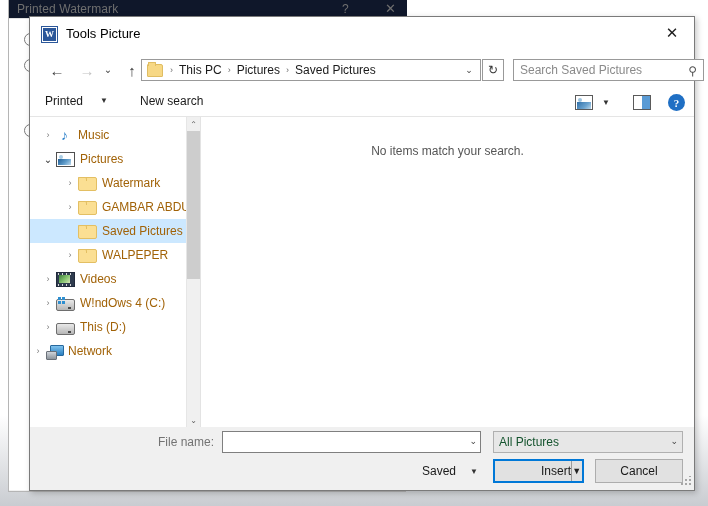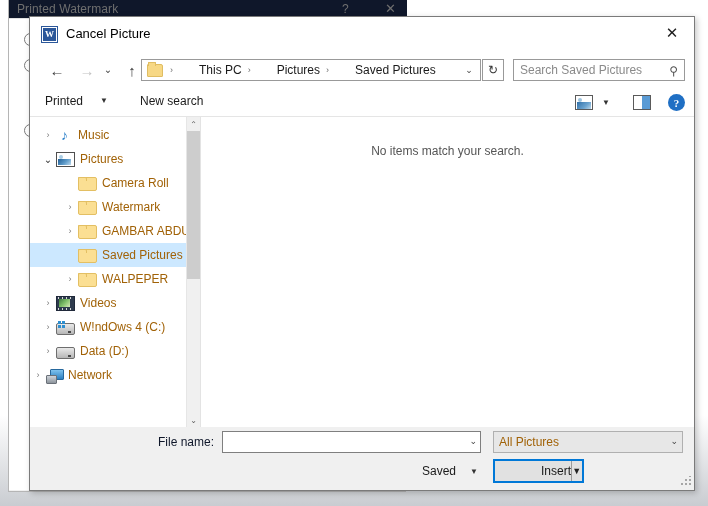--- a/index.html
+++ b/index.html
@@ -86,33 +86,33 @@
     position:absolute;left:111px;top:6px;width:340px;height:22px;
     background:#ffffff;border:1px solid #999999;box-sizing:border-box;
     display:flex;align-items:center;
   }
   .addr-folder{
     width:14px;height:11px;margin-left:5px;margin-right:2px;
     background:#f7d885;border:1px solid #e0bd62;border-radius:1px 2px 1px 1px;position:relative;flex:0 0 auto;
   }
   .addr-folder:after{content:"";position:absolute;left:0;top:-3px;width:6px;height:3px;background:#f7d885;
                      border:1px solid #e0bd62;border-bottom:none;border-radius:1px 1px 0 0;}
-  .crumb{font-size:12px;color:#1a1a1a;padding:0 1px;white-space:nowrap;margin-left:20px;}
+  .crumb{font-size:12px;color:#1a1a1a;padding:0 1px;white-space:nowrap;}
   .chev{font-size:9px;color:#6a6a6a;padding:0 5px;user-select:none;}
   .addr-drop{
     position:absolute;right:2px;top:2px;width:18px;height:16px;
     display:flex;align-items:center;justify-content:center;font-size:9px;color:#444;
   }
   .refreshbtn{
     position:absolute;left:452px;top:6px;width:22px;height:22px;
     background:#ffffff;border:1px solid #999999;box-sizing:border-box;
     display:flex;align-items:center;justify-content:center;font-size:12px;color:#333;
   }
   .searchbox{
-    position:absolute;left:483px;top:6px;width:172px;height:22px;
+    position:absolute;left:483px;top:6px;width:191px;height:22px;
     background:#ffffff;border:1px solid #999999;box-sizing:border-box;
     display:flex;align-items:center;
   }
   .searchbox .ph{font-size:12px;color:#8a8a8a;margin-left:6px;white-space:nowrap;}
   .search-icon{position:absolute;right:6px;top:4px;font-size:12px;color:#555;}
 
   
   .cmdbar{position:absolute;left:0;top:72px;width:664px;height:28px;background:#ffffff;
           border-bottom:1px solid #e5e5e5;box-sizing:border-box;}
   .cmd-organise{position:absolute;left:15px;top:5px;font-size:12px;color:#1a1a1a;}
@@ -187,32 +187,32 @@
   
   .np-scroll{position:absolute;right:0;top:0;width:14px;height:310px;background:#f0f0f0;border-left:1px solid #e6e6e6;box-sizing:border-box;}
   .np-arrow{position:absolute;left:0;width:13px;height:14px;display:flex;align-items:center;justify-content:center;
             font-size:8px;color:#606060;}
   .np-arrow.up{top:0;}
   .np-arrow.down{bottom:0;}
   .np-thumb{position:absolute;left:0;top:14px;width:13px;height:148px;background:#cdcdcd;}
 
   
   .footer{position:absolute;left:0;top:410px;width:664px;height:63px;background:#f0f0f0;}
-  .fname-label{position:absolute;left:128px;top:8px;font-size:12px;color:#0f172a;}
+  .fname-label{position:absolute;left:128px;top:8px;font-size:12px;color:#737373;}
   .fname-input{
     position:absolute;left:192px;top:4px;width:259px;height:22px;
     background:#ffffff;border:1px solid #7f7f7f;box-sizing:border-box;
   }
   .fname-input .val{position:absolute;left:4px;top:3px;font-size:12px;color:#1a1a1a;}
   .fname-drop{position:absolute;right:3px;top:4px;font-size:9px;color:#444;}
   .filter-combo{
     position:absolute;left:463px;top:4px;width:190px;height:22px;
     background:#e7e7e7;border:1px solid #b0b0b0;box-sizing:border-box;
   }
-  .filter-combo .val{position:absolute;left:5px;top:3px;font-size:12px;color:#a16207;}
+  .filter-combo .val{position:absolute;left:5px;top:3px;font-size:12px;color:#14532d;}
   .filter-drop{position:absolute;right:4px;top:4px;font-size:9px;color:#444;}
 
   .tools-btn{position:absolute;left:392px;top:37px;font-size:12px;color:#1a1a1a;}
   .tools-arrow{position:absolute;left:440px;top:40px;font-size:8px;color:#333;}
 
   .insert-wrap{
     position:absolute;left:463px;top:32px;width:91px;height:24px;
     border:2px solid #0078d7;box-sizing:border-box;background:#e1e1e1;
     display:flex;align-items:center;
   }
@@ -254,21 +254,21 @@
       </div>
     </div>
   </div>
 
   <div class="dlg">
 
     <div class="dlg-titlebar">
       <div class="word-icon">
         <i>W</i>
       </div>
-      <div class="dlg-title">Cancel Picture</div>
+      <div class="dlg-title">Tools Picture</div>
       <div class="dlg-close">✕</div>
     </div>
 
     <div class="navrow">
       <div class="navbtn nav-back">←</div>
       <div class="navbtn nav-fwd disabled">→</div>
       <div class="navbtn nav-recent">⌄</div>
       <div class="navbtn nav-up">↑</div>
 
       <div class="addrbar">
@@ -308,25 +308,20 @@
               <span class="twist">›</span>
               <span class="ticon ic-music">♪</span>
               <span class="tlabel">Music</span>
             </div>
             <div class="trow" style="padding-left: 10px;">
               <span class="twist open">⌄</span>
               <span class="ticon ic-pic"></span>
               <span class="tlabel">Pictures</span>
             </div>
             <div class="trow" style="padding-left: 32px;">
-              <span class="twist"></span>
-              <span class="ticon ic-folder"></span>
-              <span class="tlabel">Camera Roll</span>
-            </div>
-            <div class="trow" style="padding-left: 32px;">
               <span class="twist">›</span>
               <span class="ticon ic-folder"></span>
               <span class="tlabel">Watermark</span>
             </div>
             <div class="trow" style="padding-left: 32px;">
               <span class="twist">›</span>
               <span class="ticon ic-folder"></span>
               <span class="tlabel">GAMBAR ABDU</span>
             </div>
             <div class="trow sel" style="padding-left: 32px;">
@@ -345,21 +340,21 @@
               <span class="tlabel">Videos</span>
             </div>
             <div class="trow" style="padding-left: 10px;">
               <span class="twist">›</span>
               <span class="ticon ic-drive ic-drive-win"></span>
               <span class="tlabel">W!ndOws 4 (C:)</span>
             </div>
             <div class="trow" style="padding-left: 10px;">
               <span class="twist">›</span>
               <span class="ticon ic-drive"></span>
-              <span class="tlabel">Data (D:)</span>
+              <span class="tlabel">This (D:)</span>
             </div>
             <div class="trow" style="padding-left: 0px;">
               <span class="twist">›</span>
               <span class="ticon ic-net"></span>
               <span class="tlabel">Network</span>
             </div>
           </div>
         <div class="np-scroll">
           <div class="np-arrow up">⌃</div>
           <div class="np-thumb"></div>
@@ -387,18 +382,19 @@
 
       <span class="tools-btn">Saved</span>
       <span class="tools-arrow">▼</span>
 
       <div class="insert-wrap">
         <span class="insert-label">Insert</span>
         <span class="insert-sep"></span>
         <span class="insert-arrow">▼</span>
       </div>
 
+      <div class="cancel-btn">Cancel</div>
 
       <div class="grip"></div>
     </div>
 
   </div>
 </div>
 
 </body></html>

